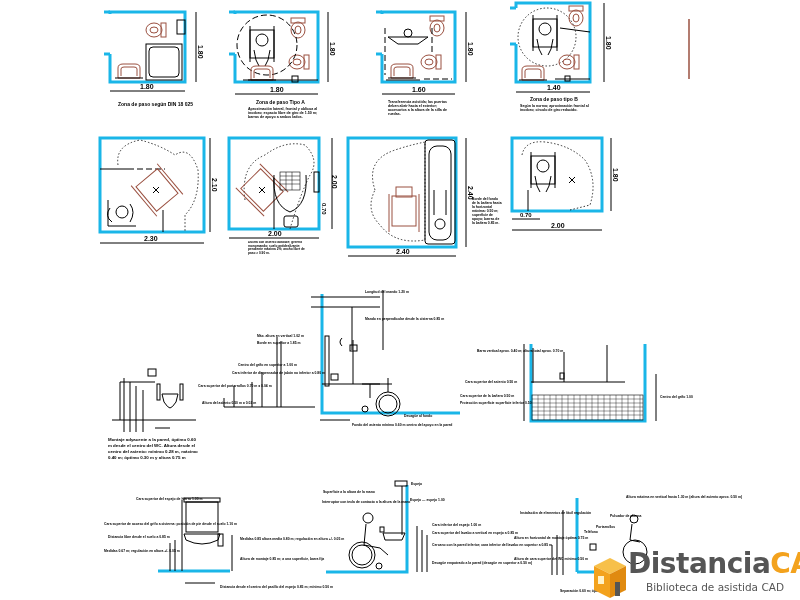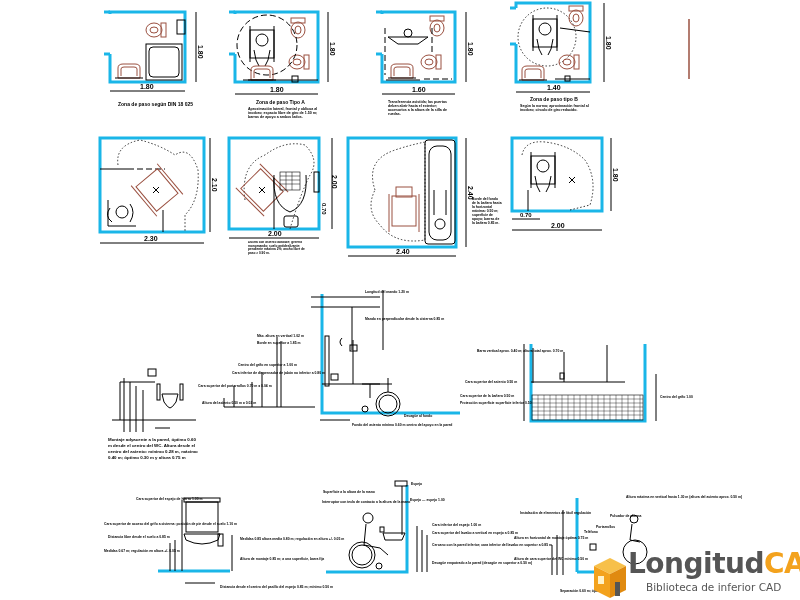--- a/index.html
+++ b/index.html
@@ -354,15 +354,15 @@
 </svg>
 
 <div class="logo">
   <svg class="logo-icon" viewBox="0 0 40 48">
     <polygon points="4,14 20,6 36,14 20,22" fill="#f7c04a"></polygon>
     <polygon points="4,14 20,22 20,46 4,38" fill="#f3a21d"></polygon>
     <polygon points="20,22 36,14 36,38 20,46" fill="#e08a10"></polygon>
     <rect x="8" y="24" width="6" height="8" fill="#fff2c8"></rect>
     <rect x="25" y="30" width="5" height="14" fill="#555"></rect>
   </svg>
-  <div class="logo-title"><span class="a">Longitud</span><span class="b">CAD</span></div>
-  <div class="logo-sub">Biblioteca de inferior CAD</div>
+  <div class="logo-title"><span class="a">Distancia</span><span class="b">CAD</span></div>
+  <div class="logo-sub">Biblioteca de asistida CAD</div>
 </div>
 
 </body></html>

